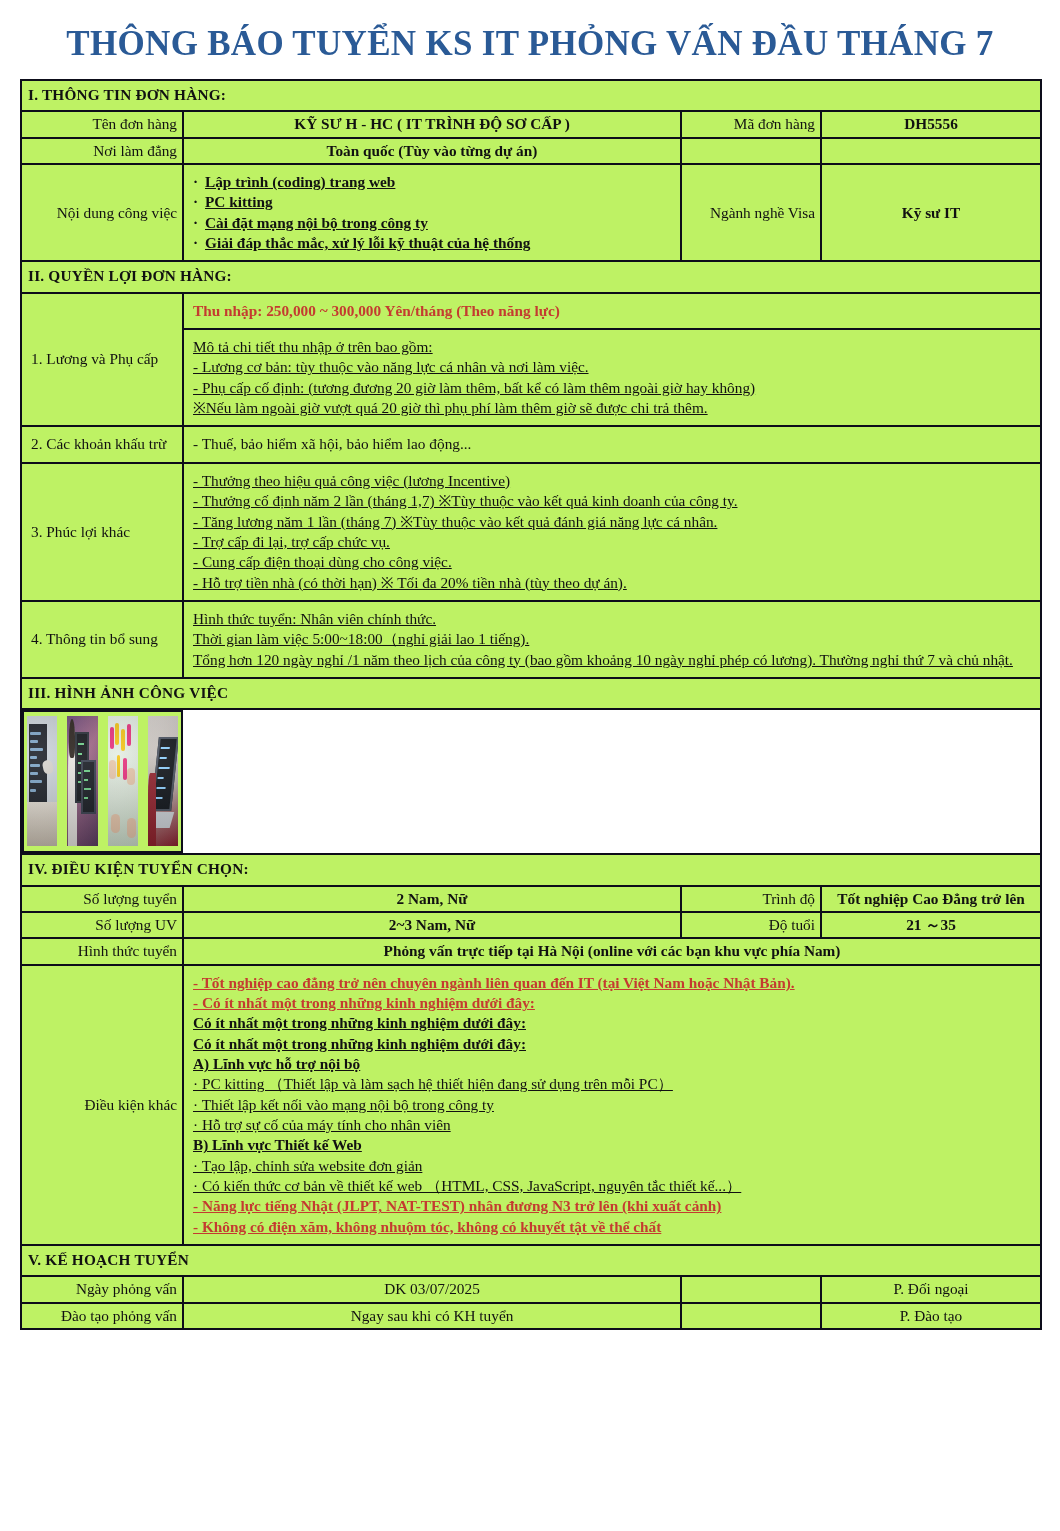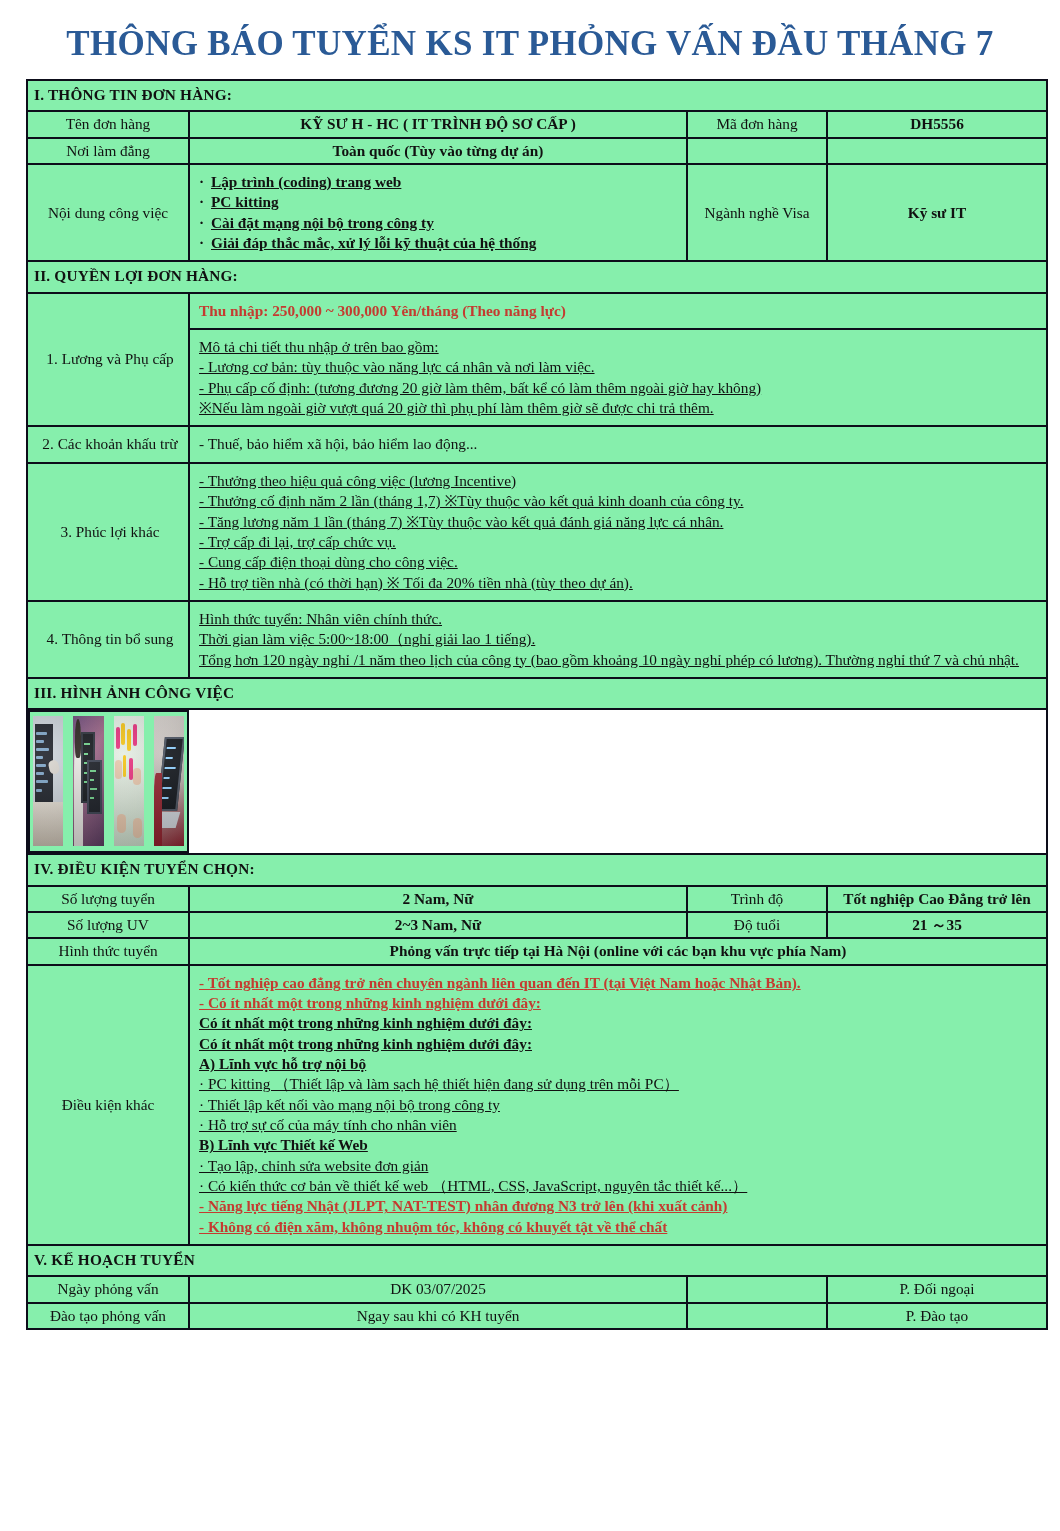--- a/index.html
+++ b/index.html
@@ -7,21 +7,21 @@
     width:1060px;height:1531px;
     background:#ffffff;
     font-family:"Liberation Serif","DejaVu Serif",serif;
     color:#111111;
     overflow:hidden;
   }
   .page{
     position:relative;
     width:1060px;height:1531px;
     box-sizing:border-box;
-    padding:0 26px;
+    padding:0 20px;
   }
   .doc-title{
     text-align:center;
     color:#2a5a96;
     font-weight:bold;
     font-size:35px;
     letter-spacing:.3px;
     line-height:1;
     padding:26px 0 18px 0;
     white-space:nowrap;
@@ -31,42 +31,42 @@
     border-collapse:collapse;
     table-layout:fixed;
     border:2.5px solid #0d0d1a;
   }
   table.sheet td{
     border:2.2px solid #0d0d1a;
     padding:2px 5px;
     vertical-align:middle;
     font-size:15.3px;
     line-height:1.33;
-    background:#86efac;
+    background:#bef264;
   }
   
   col.c1{width:162px}
   col.c2{width:498px}
   col.c3{width:140px}
   col.c4{width:220px}
 
   .sec{
     background:#ccd9ef;
     font-weight:bold;
     font-size:19px;
     letter-spacing:.2px;
     padding:4px 6px 5px 6px !important;
     text-align:left;
   }
   .lbl{
     background:#dbdeee;
-    text-align:center;
+    text-align:right;
     font-size:15.3px;
   }
-  .lbl.left{text-align:center;padding-left:9px}
+  .lbl.left{text-align:left;padding-left:9px}
   .blank{background:#dbdeee;}
   .ctr{text-align:center;}
   .b{font-weight:bold;}
   .red{color:#c43b30;font-weight:bold;}
   .pad{padding:7px 9px !important;}
   .lines{line-height:1.52;}
   .lines div{white-space:nowrap;text-decoration:underline;}
   .wrapline{white-space:normal !important;}
   .bul{display:inline-block;width:12px}
   .nowrapcell{white-space:nowrap}

